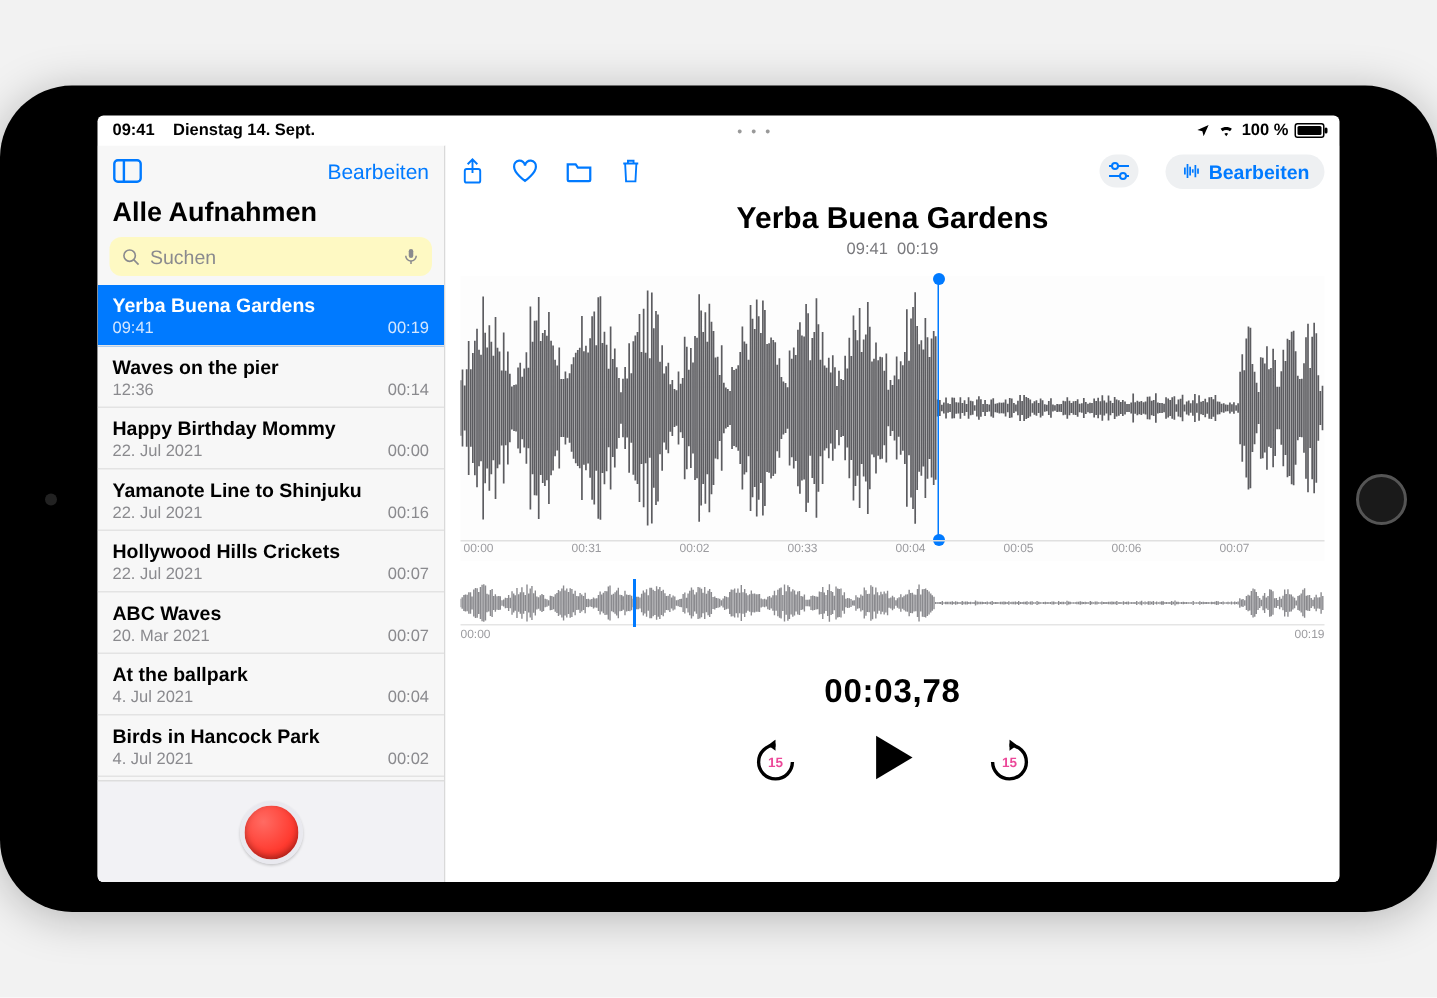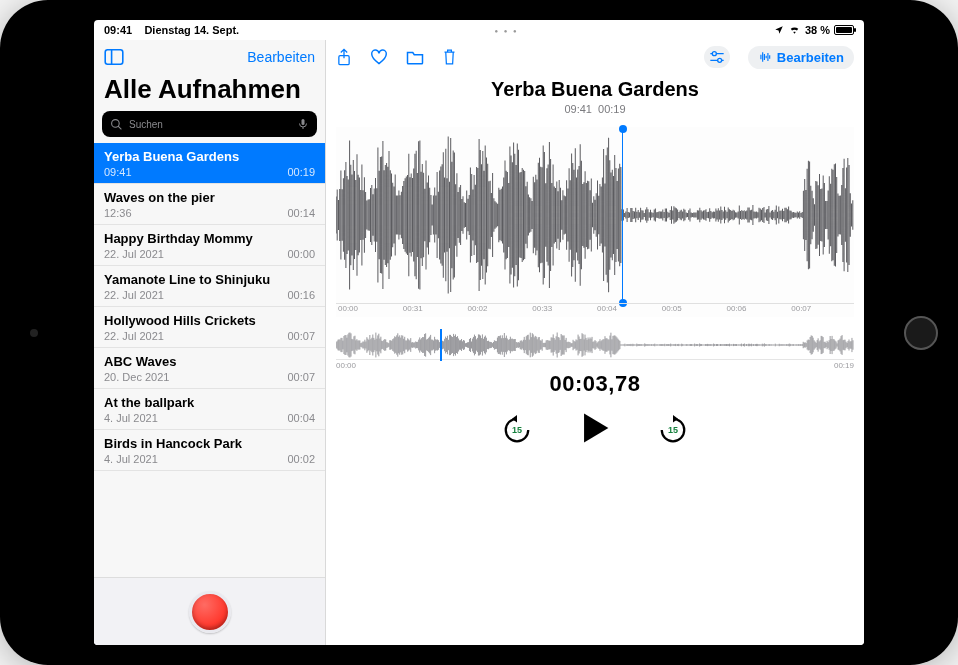--- a/index.html
+++ b/index.html
@@ -6,24 +6,24 @@
   html, body { width: 100%; height: 100%; }
   body {
     font-family: -apple-system, "Helvetica Neue", Arial, sans-serif;
     background: #f2f2f2;
     display: flex;
     align-items: center;
     justify-content: center;
   }
   .device {
     width: 958px;
-    height: 665px;
+    height: 551px;
     background: #000;
     border-radius: 48px;
-    padding: 20px 94px;
+    padding: 20px 65px;
     position: relative;
     box-shadow: 0 4px 30px rgba(0,0,0,.25);
   }
   .home-btn {
     position: absolute;
     right: 20px;
     top: 50%;
     transform: translateY(-50%);
     width: 34px; height: 34px;
     border: 2px solid #555;
@@ -86,36 +86,36 @@
   .icon-btn {
     color:#007aff;
     display:flex;
     align-items:center;
     justify-content:center;
     cursor:pointer;
     font-size:16px;
   }
   .link-btn { color:#007aff; font-size:14px; font-weight:500; cursor:pointer;}
   .side-title {
-    font-size:26px;
+    font-size:18px;
     font-weight:800;
     padding: 4px 10px 6px 10px;
     color:#000;
   }
   .search {
     margin:0 8px 6px 8px;
-    background:#000000;
+    background:#fef9c3;
     border-radius:8px;
     height:26px;
     display:flex;
     align-items:center;
     padding:0 8px;
     gap:6px;
     color:#8a8a8e;
-    font-size:10px;
+    font-size:13px;
   }
   .search svg{flex:0 0 auto;}
   .search-text{flex:1;}
   .list {
     flex:1;
     overflow:hidden;
   }
   .row {
     padding:6px 10px 5px 10px;
     border-bottom:1px solid #e3e3e3;
@@ -224,35 +224,35 @@
   .mini-timeline{
     display:flex;justify-content:space-between;
     font-size:8px;color:#9b9b9f;
     border-top:1px solid #e5e5e5;
     padding-top:1px;
   }
   .cur-time{
     text-align:center;
     font-size:22px;
     font-weight:800;
-    margin-top:0;
+    margin-top:20px;
     color:#000;
     letter-spacing:.5px;
   }
   .controls{
     display:flex;
     align-items:center;
     justify-content:center;
     gap:48px;
     margin-top:14px;
   }
   .skip{
     position:relative;
     width:30px;height:30px;
-    color:#15803d;cursor:pointer;
+    color:#ec4899;cursor:pointer;
     display:flex;align-items:center;justify-content:center;
   }
   .skip-label{
     position:absolute;font-size:9px;font-weight:700;
   }
   .play{
     cursor:pointer;color:#000;
   }
 </style>
 </head>
@@ -270,21 +270,21 @@
         <span>Dienstag 14. Sept.</span>
       </div>
       <div class="center">● ● ●</div>
       <div class="right">
         <svg width="10" height="10" viewBox="0 0 24 24">
             <path fill="#000" d="M21 3L3 11l8 2 2 8z"></path>
           </svg>
         <svg width="13" height="10" viewBox="0 0 24 24">
             <path fill="#000" d="M12 21l-3-4c1.8-1.3 4.2-1.3 6 0l-3 4zm-6-8l-3-4c5-3.7 13-3.7 18 0l-3 4c-3.3-2.5-8.7-2.5-12 0z"></path>
           </svg>
-        <span>38 %</span>
+        <span>100 %</span>
         <span class="batt">
             <span class="batt-fill"></span>
           </span>
       </div>
     </div>
 
     <div class="app">
 
       <div class="sidebar">
         <div class="sidebar-top">
@@ -341,21 +341,21 @@
             <div class="row">
               <div class="t">Hollywood Hills Crickets</div>
               <div class="meta">
                 <span>22. Jul 2021</span>
                 <span>00:07</span>
               </div>
             </div>
             <div class="row">
               <div class="t">ABC Waves</div>
               <div class="meta">
-                <span>20. Dec 2021</span>
+                <span>20. Mar 2021</span>
                 <span>00:07</span>
               </div>
             </div>
             <div class="row">
               <div class="t">At the ballpark</div>
               <div class="meta">
                 <span>4. Jul 2021</span>
                 <span>00:04</span>
               </div>
             </div>

